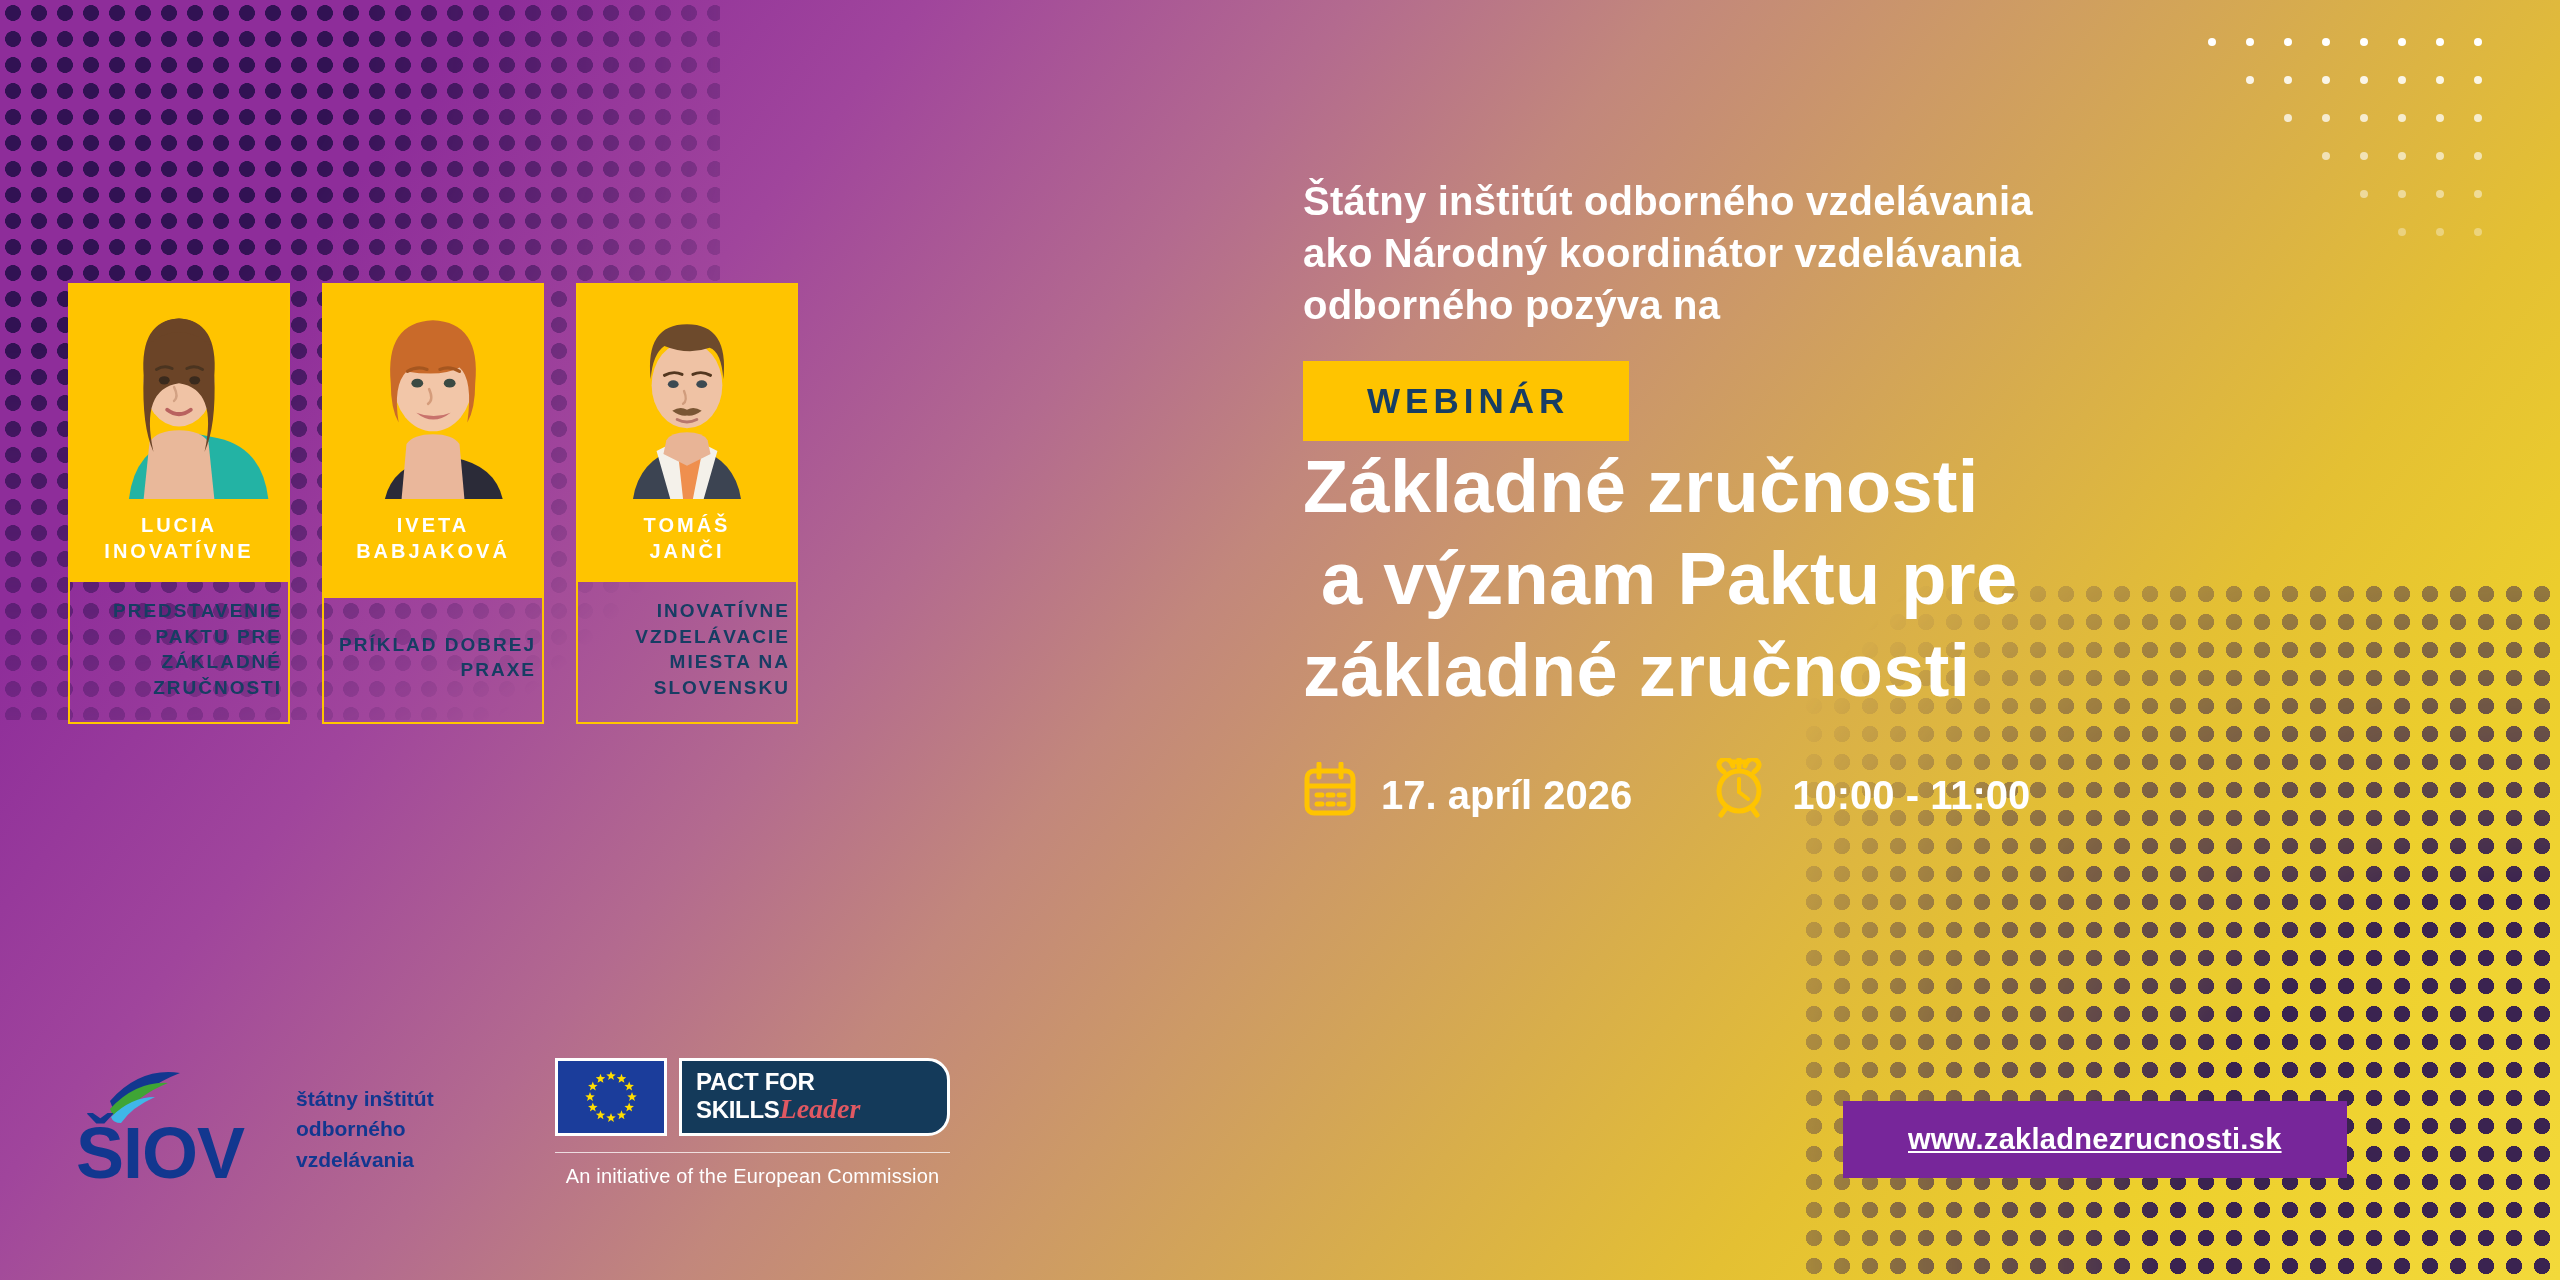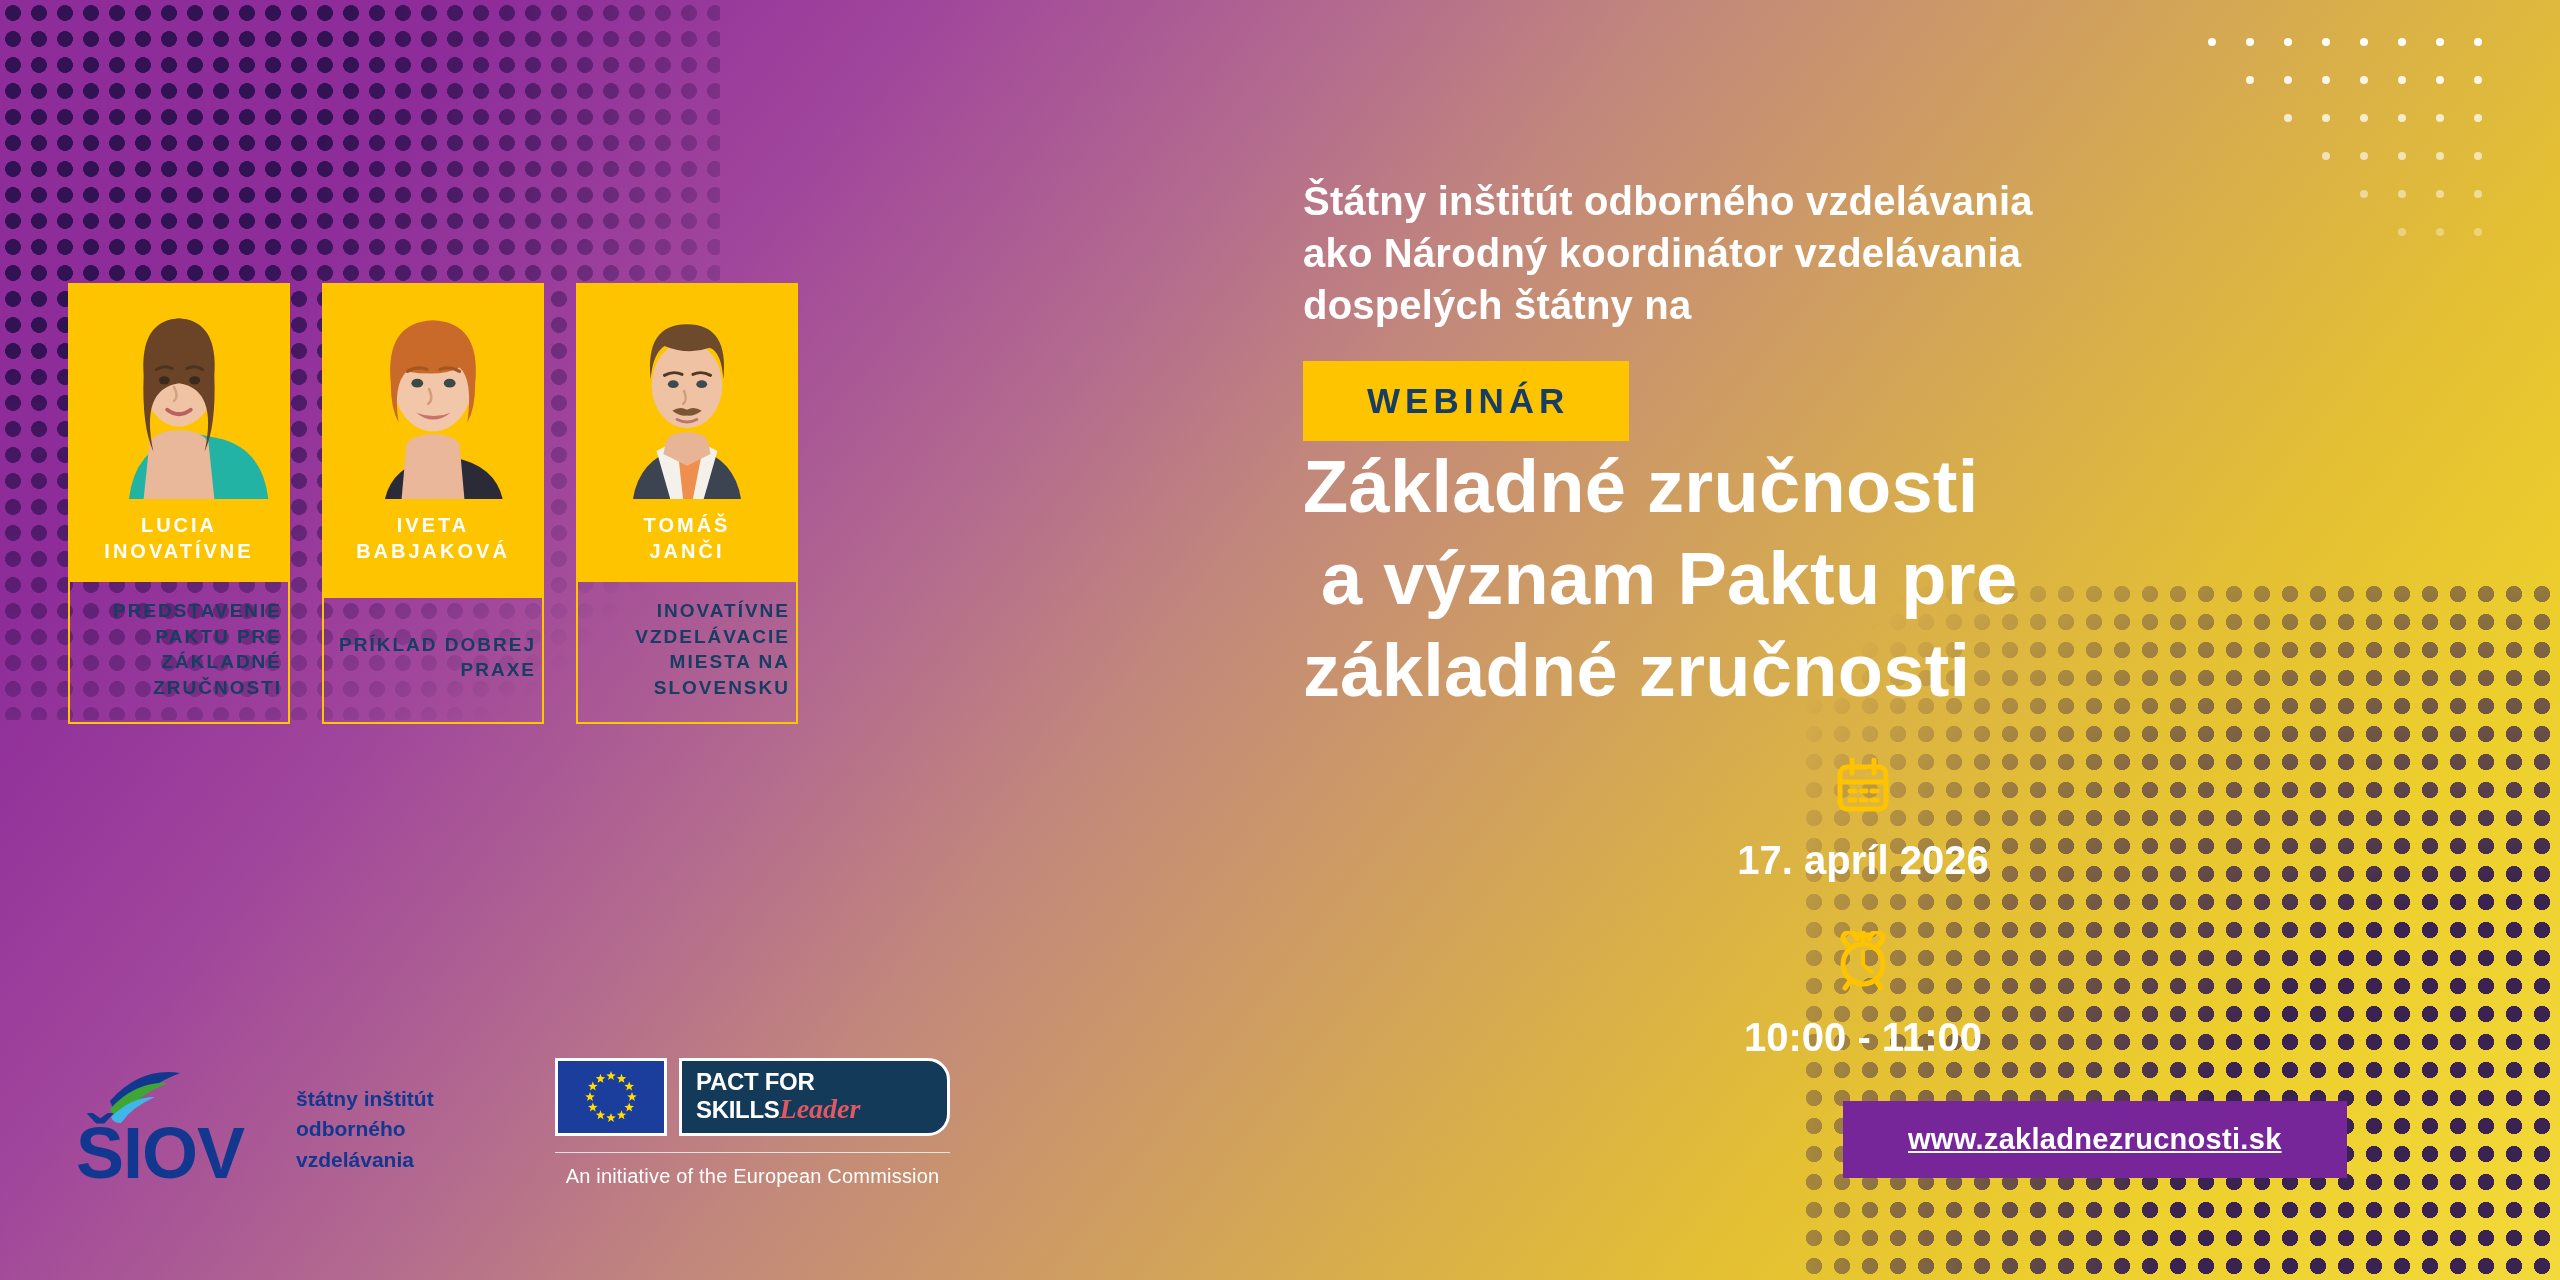--- a/index.html
+++ b/index.html
@@ -125,25 +125,24 @@
     font-size:74px;
     font-weight:bold;
     line-height:1.24;
     letter-spacing:.3px;
   }
   .headline .l2{ padding-left:18px; }
   .headline .l3{ padding-left:0px; }
 
   .datetime{
     margin-top:42px;
-    display:flex; align-items:center; gap:24px;
+    display:flex; align-items:flex-end; gap:24px;
     color:#ffffff;
     font-size:40px;
     font-weight:bold;
-    flex-direction:column;
   }
   .datetime .gap{ width:30px; }
   .ico{ display:block; }
 
   
   .url-btn{
     position:absolute; left:1843px; top:1101px;
     background:#77269a;
     color:#ffffff;
     font-size:29px; font-weight:bold;
@@ -313,21 +312,21 @@
       </div>
       <div class="rolebar">INOVATÍVNE VZDELÁVACIE MIESTA NA SLOVENSKU</div>
     </div>
 
   </div>
 
   <div class="right">
     <div class="intro">
       <div>Štátny inštitút odborného vzdelávania</div>
       <div>ako Národný koordinátor vzdelávania</div>
-      <div>dospelých štátny na</div>
+      <div>odborného pozýva na</div>
     </div>
 
     <div class="webinar-badge">WEBINÁR</div>
 
     <div class="headline">
       <div class="l1">Základné zručnosti</div>
       <div class="l2">a význam Paktu pre</div>
       <div class="l3">základné zručnosti</div>
     </div>
 

